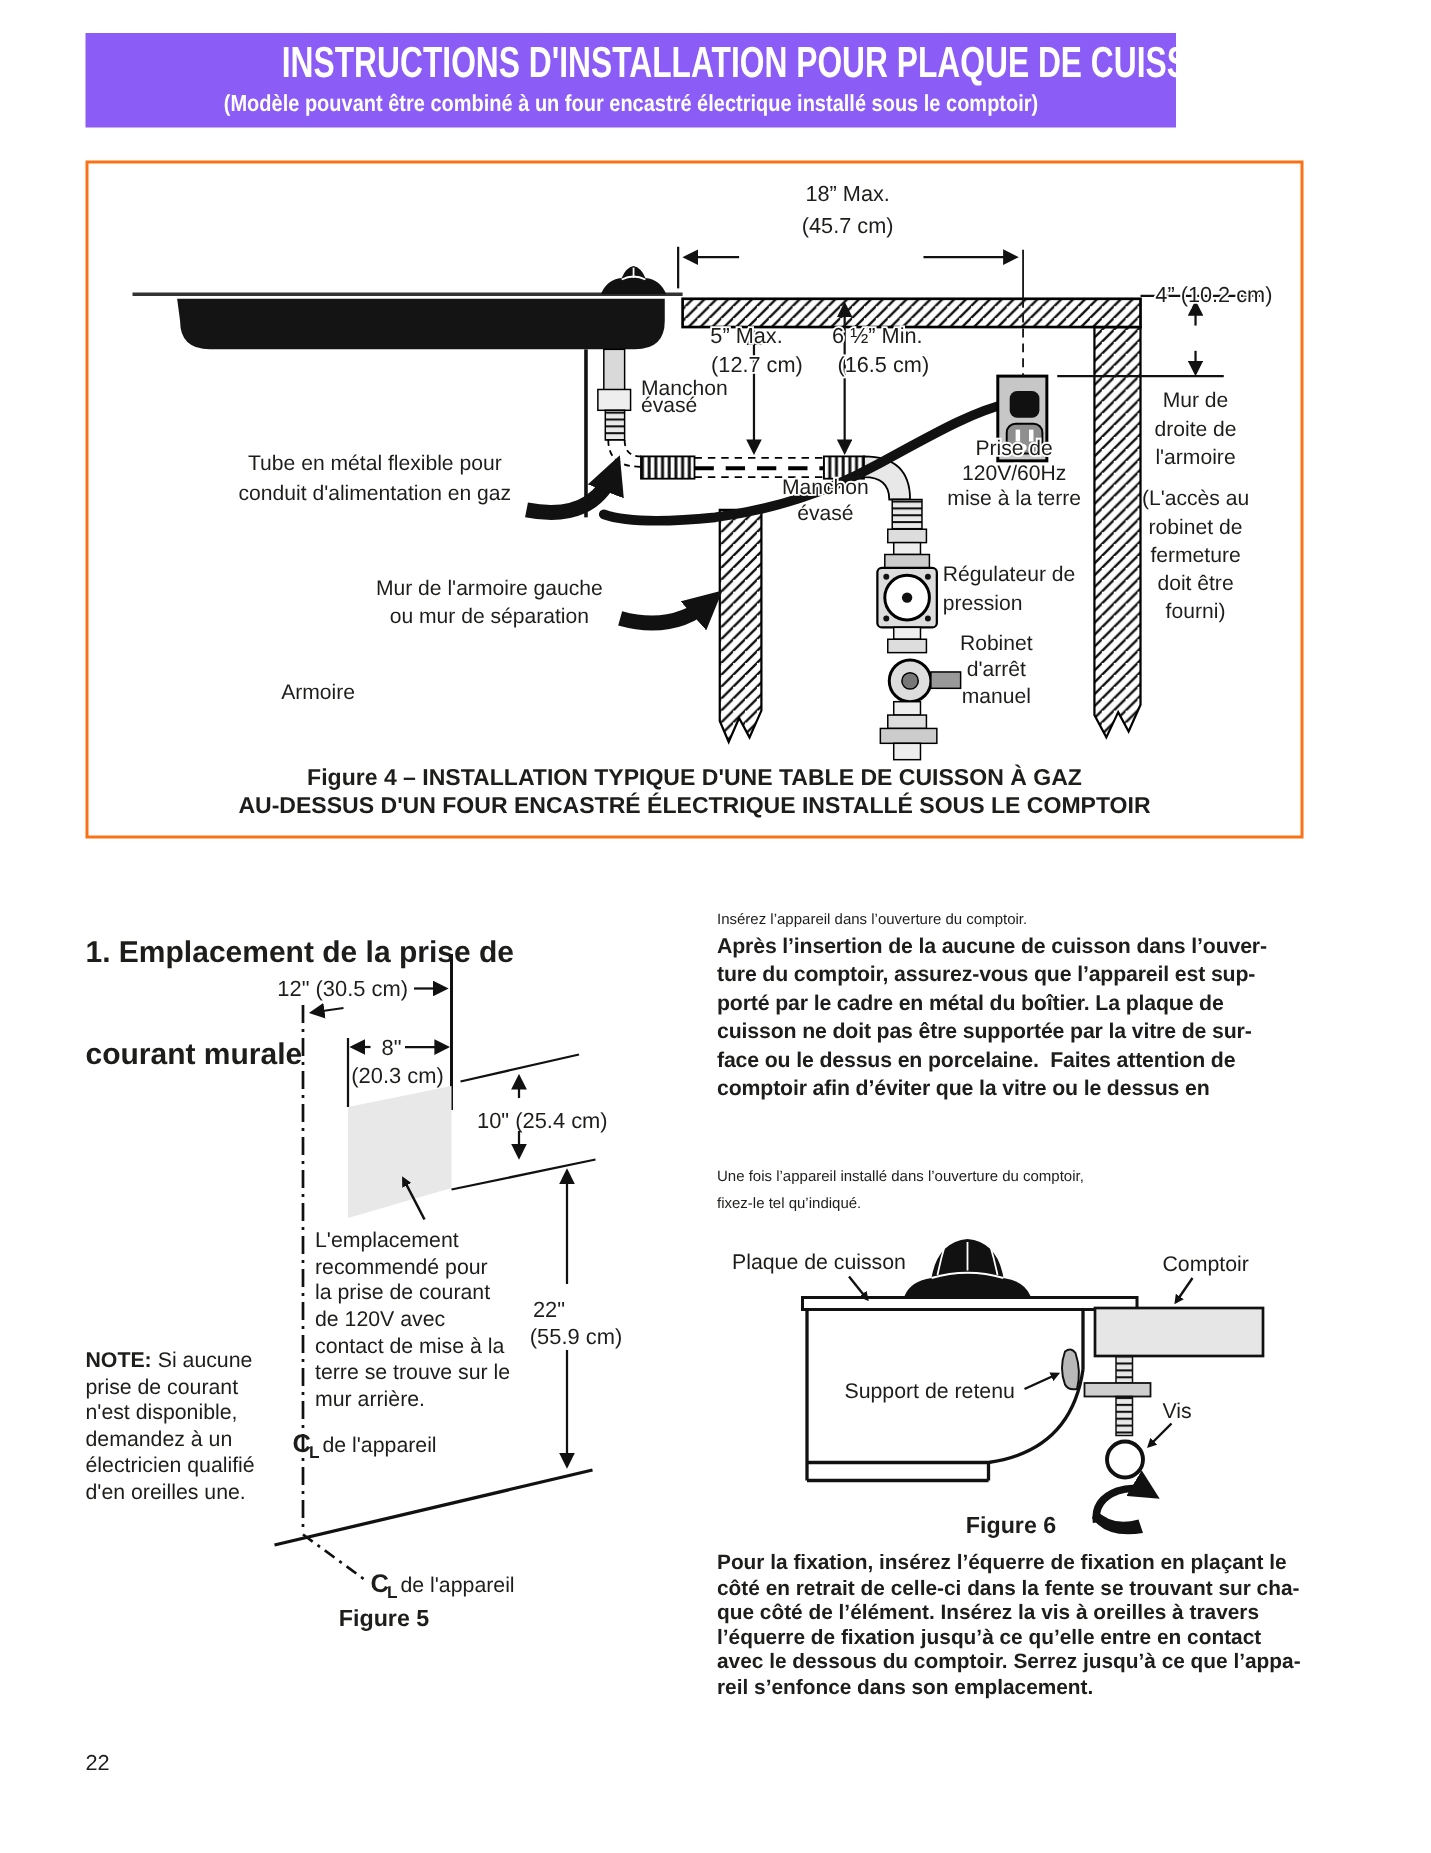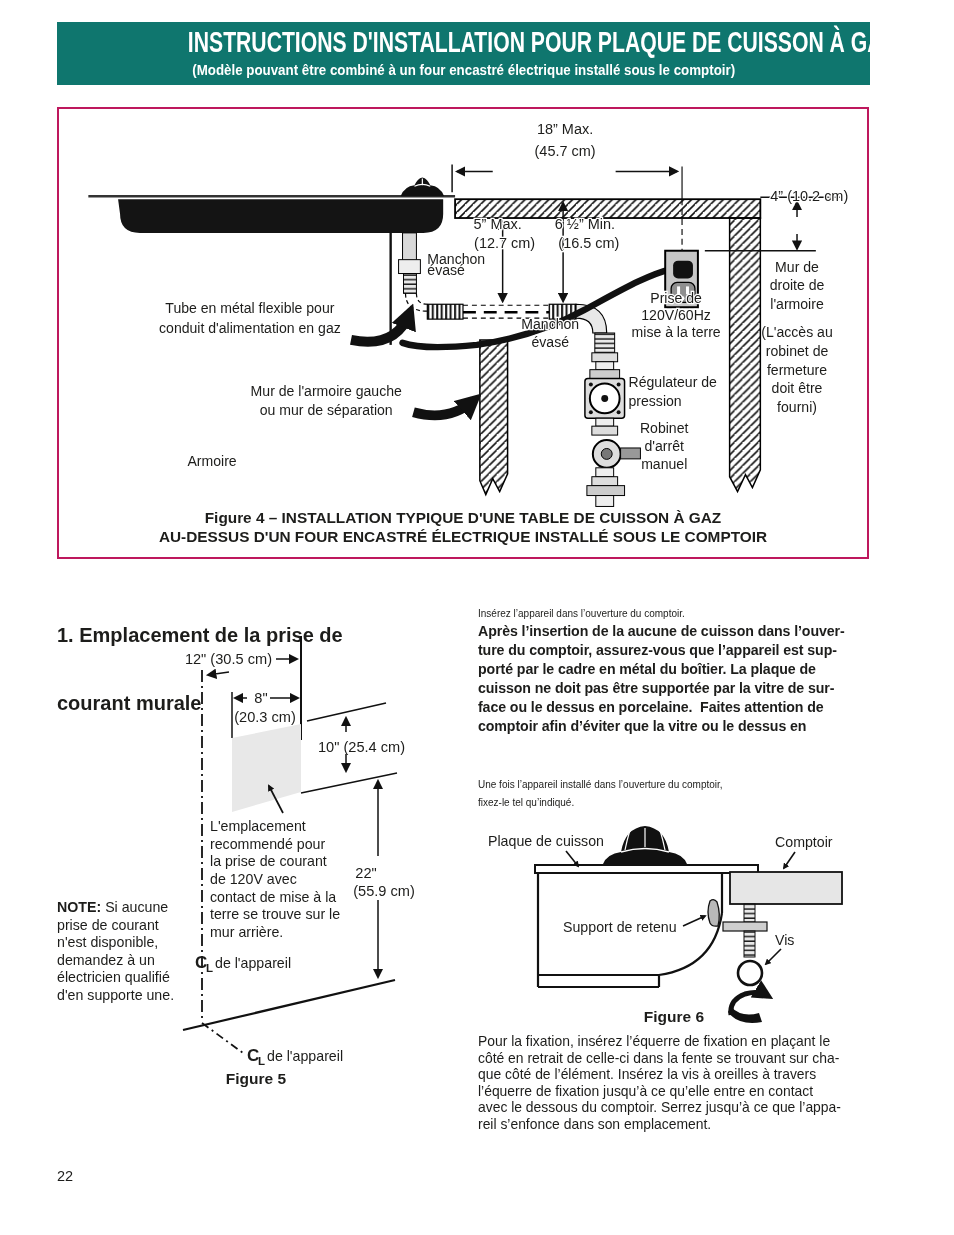--- a/index.html
+++ b/index.html
@@ -1,24 +1,24 @@
 <!DOCTYPE html>
 <html><head>
 <meta charset="utf-8">
 <style>
   html,body{margin:0;padding:0;background:#fff;}
   .page{position:relative;width:954px;height:1235px;background:#fff;overflow:hidden;
         font-family:"Liberation Sans","DejaVu Sans",sans-serif;color:#1d1d1b;}
-  .banner{position:absolute;left:57px;top:22px;width:813px;height:63px;background:#0f766e;
+  .banner{position:absolute;left:57px;top:22px;width:727px;height:63px;background:#8b5cf6;
           color:#fff;text-align:center;}
   .banner .t{display:inline-block;font-weight:bold;font-size:29px;line-height:33px;margin-top:4px;
              transform:scaleX(.73);transform-origin:50% 50%;white-space:pre;}
   .banner .s{display:inline-block;font-weight:bold;font-size:15.5px;line-height:21px;
              transform:scaleX(.86);transform-origin:50% 50%;white-space:pre;}
-  .figbox{position:absolute;left:57px;top:107px;width:812px;height:452px;border:2px solid #be185d;
+  .figbox{position:absolute;left:57px;top:107px;width:812px;height:452px;border:2px solid #f97316;
           box-sizing:border-box;}
   .figbox svg{position:absolute;left:0;top:0;}
   .abs{position:absolute;}
   .h1{font-weight:bold;font-size:20px;line-height:22.5px;white-space:pre;}
   .line{white-space:pre;}
   .b{font-weight:bold;margin-right:4px;}
   .note{font-size:14.2px;line-height:17.5px;}
   .intro,.after{font-size:10px;line-height:18px;}
   .boldpara{font-weight:bold;font-size:14.2px;line-height:18.9px;letter-spacing:-0.1px;}
   .closing{font-size:13.9px;line-height:16.6px;}
@@ -190,21 +190,21 @@
     <div>1. Emplacement de la prise de</div>
     <div>courant murale</div>
   </div>
 
   <div class="abs note" style="left:57px;top:899px;width:140px;">
     <div class="line"><span class="b">NOTE:</span><span>Si aucune</span></div>
     <div class="line">prise de courant</div>
     <div class="line">n'est disponible,</div>
     <div class="line">demandez à un</div>
     <div class="line">électricien qualifié</div>
-    <div class="line">d'en supporte une.</div>
+    <div class="line">d'en oreilles une.</div>
   </div>
 
   <svg class="abs" style="left:150px;top:628px;" width="320" height="470" viewBox="0 0 320 470">
     <g stroke="#111">
       <line x1="151" y1="8" x2="151" y2="112" stroke-width="2"></line>
       <line x1="126" y1="31" x2="147" y2="31" stroke-width="1.5" marker-end="url(#ah)"></line>
       <line x1="52" y1="42" x2="52" y2="393" stroke-width="1.8" stroke-dasharray="12 4 2 4"></line>
       <line x1="79" y1="44" x2="58" y2="47" stroke-width="1.5" marker-end="url(#ah)"></line>
       <line x1="82" y1="64" x2="82" y2="110" stroke-width="1.5"></line>
       <line x1="97" y1="70" x2="85" y2="70" stroke-width="1.5" marker-end="url(#ah)"></line>
@@ -281,21 +281,21 @@
       <path d="M253,200 Q251,185 267,179 Q280,175 290,181" fill="none" stroke-width="5" marker-end="url(#ahm)"></path>
       <path d="M250,197 Q260,211 284,207 L281,198 Q264,203 253,192 Z" fill="#111" stroke="none"></path>
     </g>
     <text x="10" y="31">Plaque de cuisson</text>
     <text x="297" y="32">Comptoir</text>
     <text x="85" y="117">Support de retenu</text>
     <text x="297" y="130">Vis</text>
     <text x="196" y="207" class="cap">Figure 6</text>
   </svg>
 
-  <div class="abs closing" style="left:478px;top:1033px;">
+  <div class="abs closing" style="left:478px;top:1033px;font-weight:bold;">
     <div class="line">Pour la fixation, insérez l’équerre de fixation en plaçant le</div>
     <div class="line">côté en retrait de celle-ci dans la fente se trouvant sur cha-</div>
     <div class="line">que côté de l’élément. Insérez la vis à oreilles à travers</div>
     <div class="line">l’équerre de fixation jusqu’à ce qu’elle entre en contact</div>
     <div class="line">avec le dessous du comptoir. Serrez jusqu’à ce que l’appa-</div>
     <div class="line">reil s’enfonce dans son emplacement.</div>
   </div>
 
   <div class="abs pagenum">22</div>
 </div>

